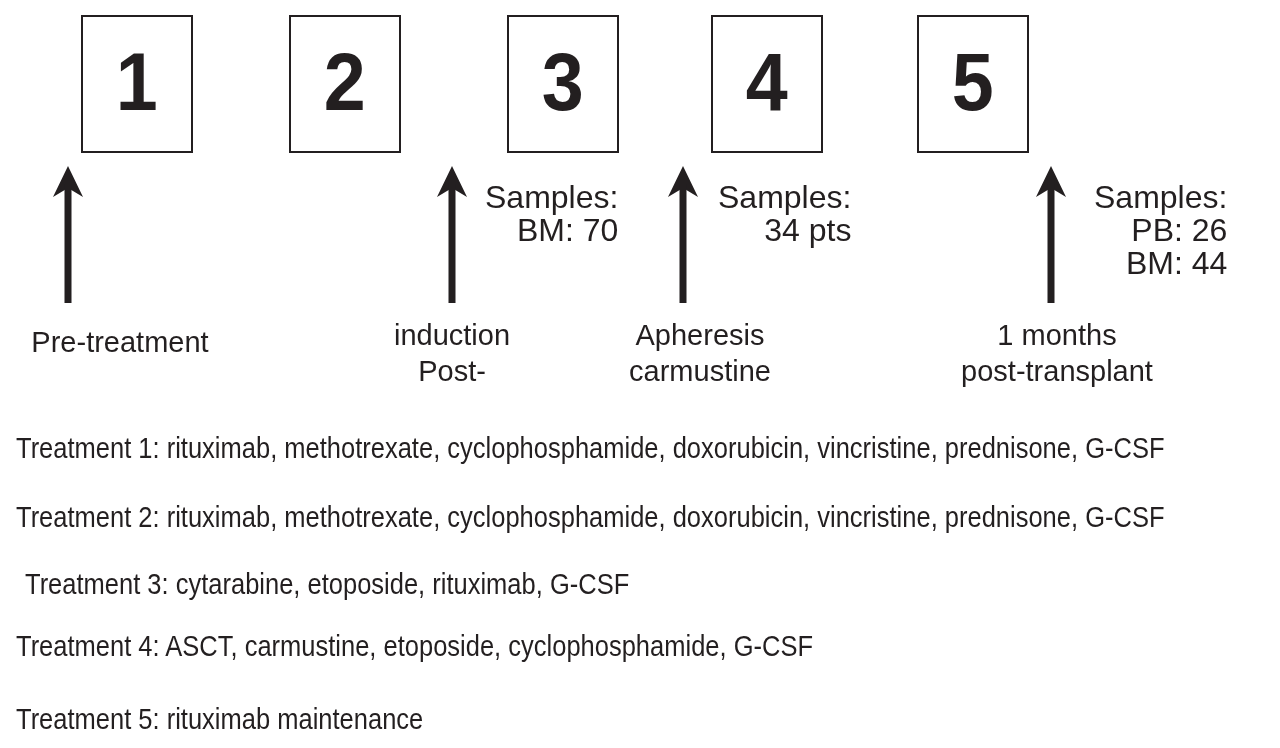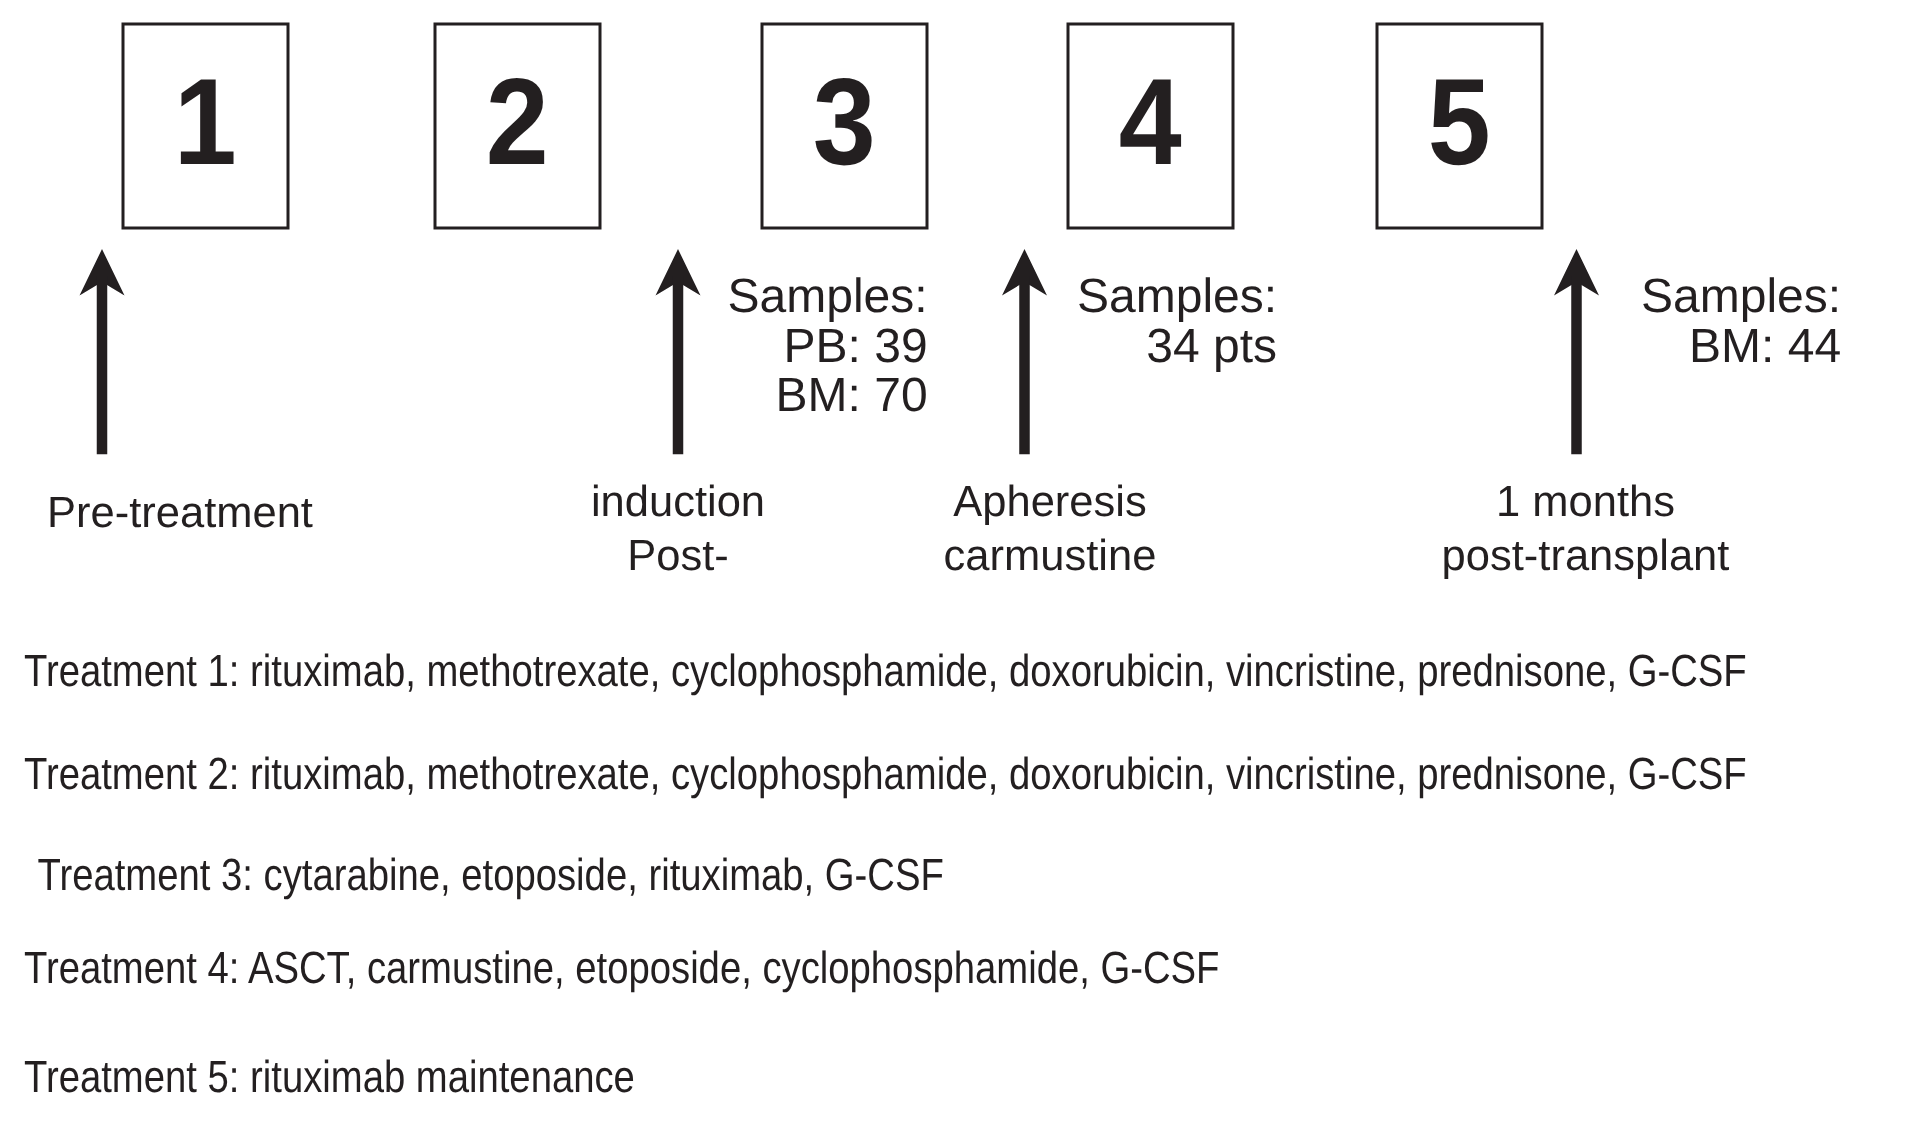--- a/index.html
+++ b/index.html
@@ -114,29 +114,29 @@
   </div>
   <div class="arrow" style="left:1035px">
     <svg width="32" height="137" viewBox="0 0 32 137">
       <polygon points="16,0 31,31 16,22 1,31" fill="#231f20"></polygon>
       <rect x="12.5" y="18" width="7" height="119" fill="#231f20"></rect>
     </svg>
   </div>
 
   <div class="samples" style="left:485px">
     <div>Samples:</div>
-    <div>PB: 39</div>
     <div>BM: 70</div>
   </div>
   <div class="samples" style="left:718px">
     <div>Samples:</div>
     <div>34 pts</div>
   </div>
   <div class="samples" style="left:1094px">
     <div>Samples:</div>
+    <div>PB: 26</div>
     <div>BM: 44</div>
   </div>
 
   <div class="stage-label" style="left:-40px; top:324px;">
     <div>Pre-treatment</div>
   </div>
   <div class="stage-label" style="left:292px; top:317px;">
     <div>induction</div>
     <div>Post-</div>
   </div>

